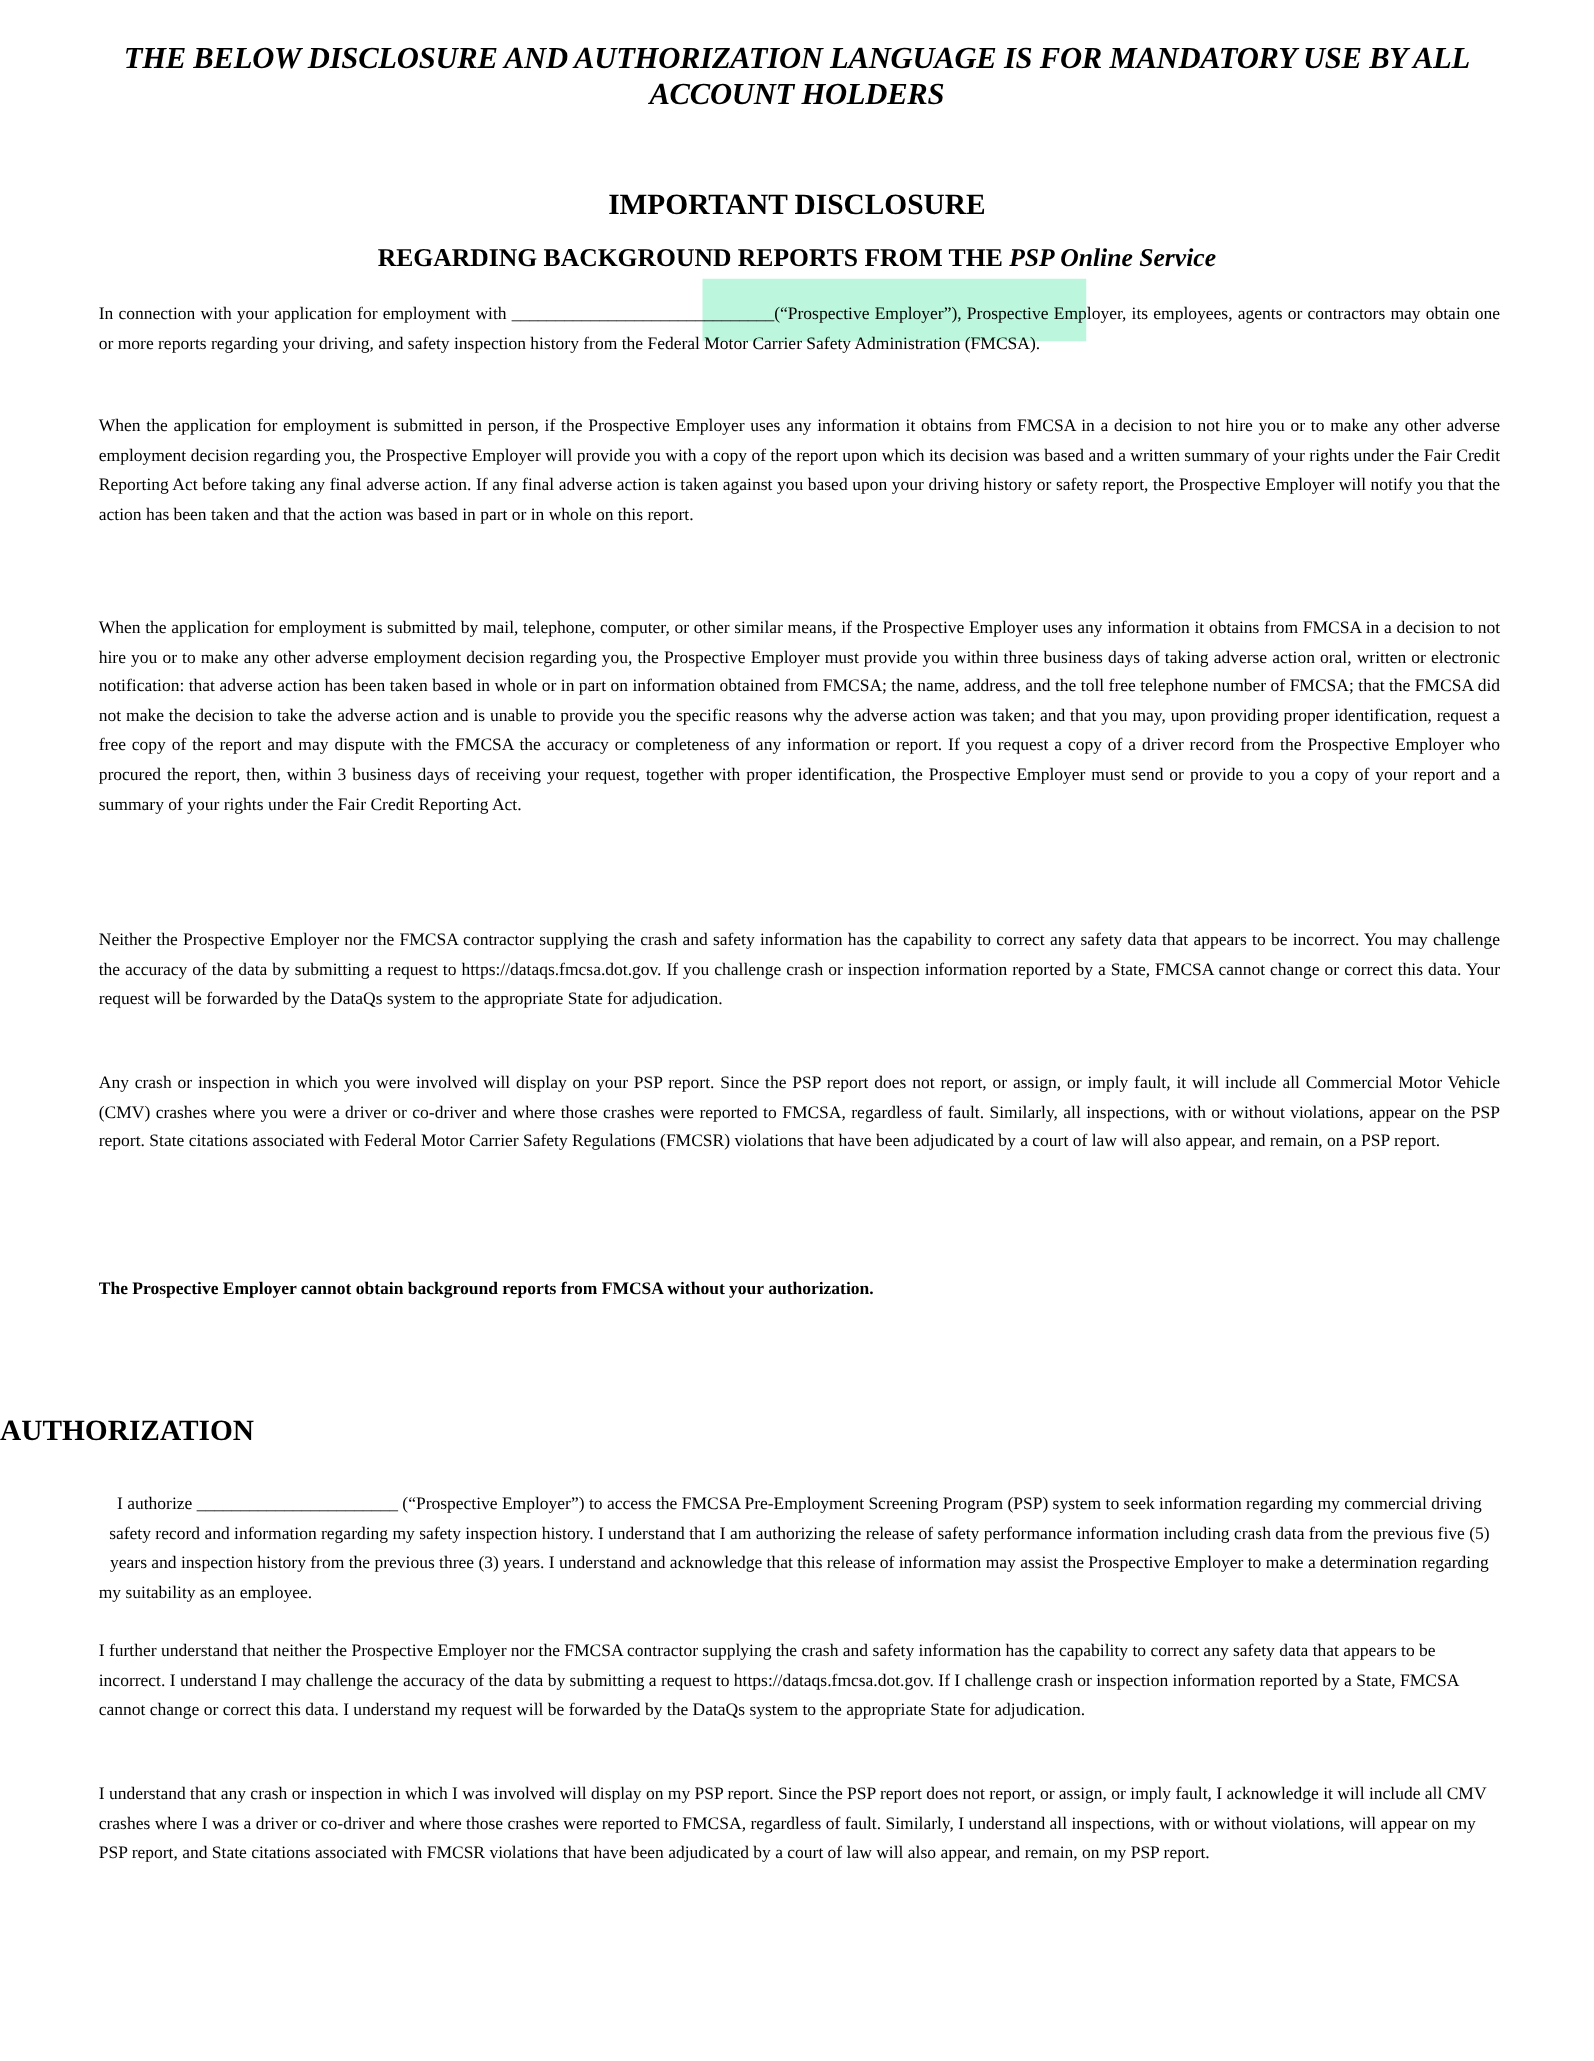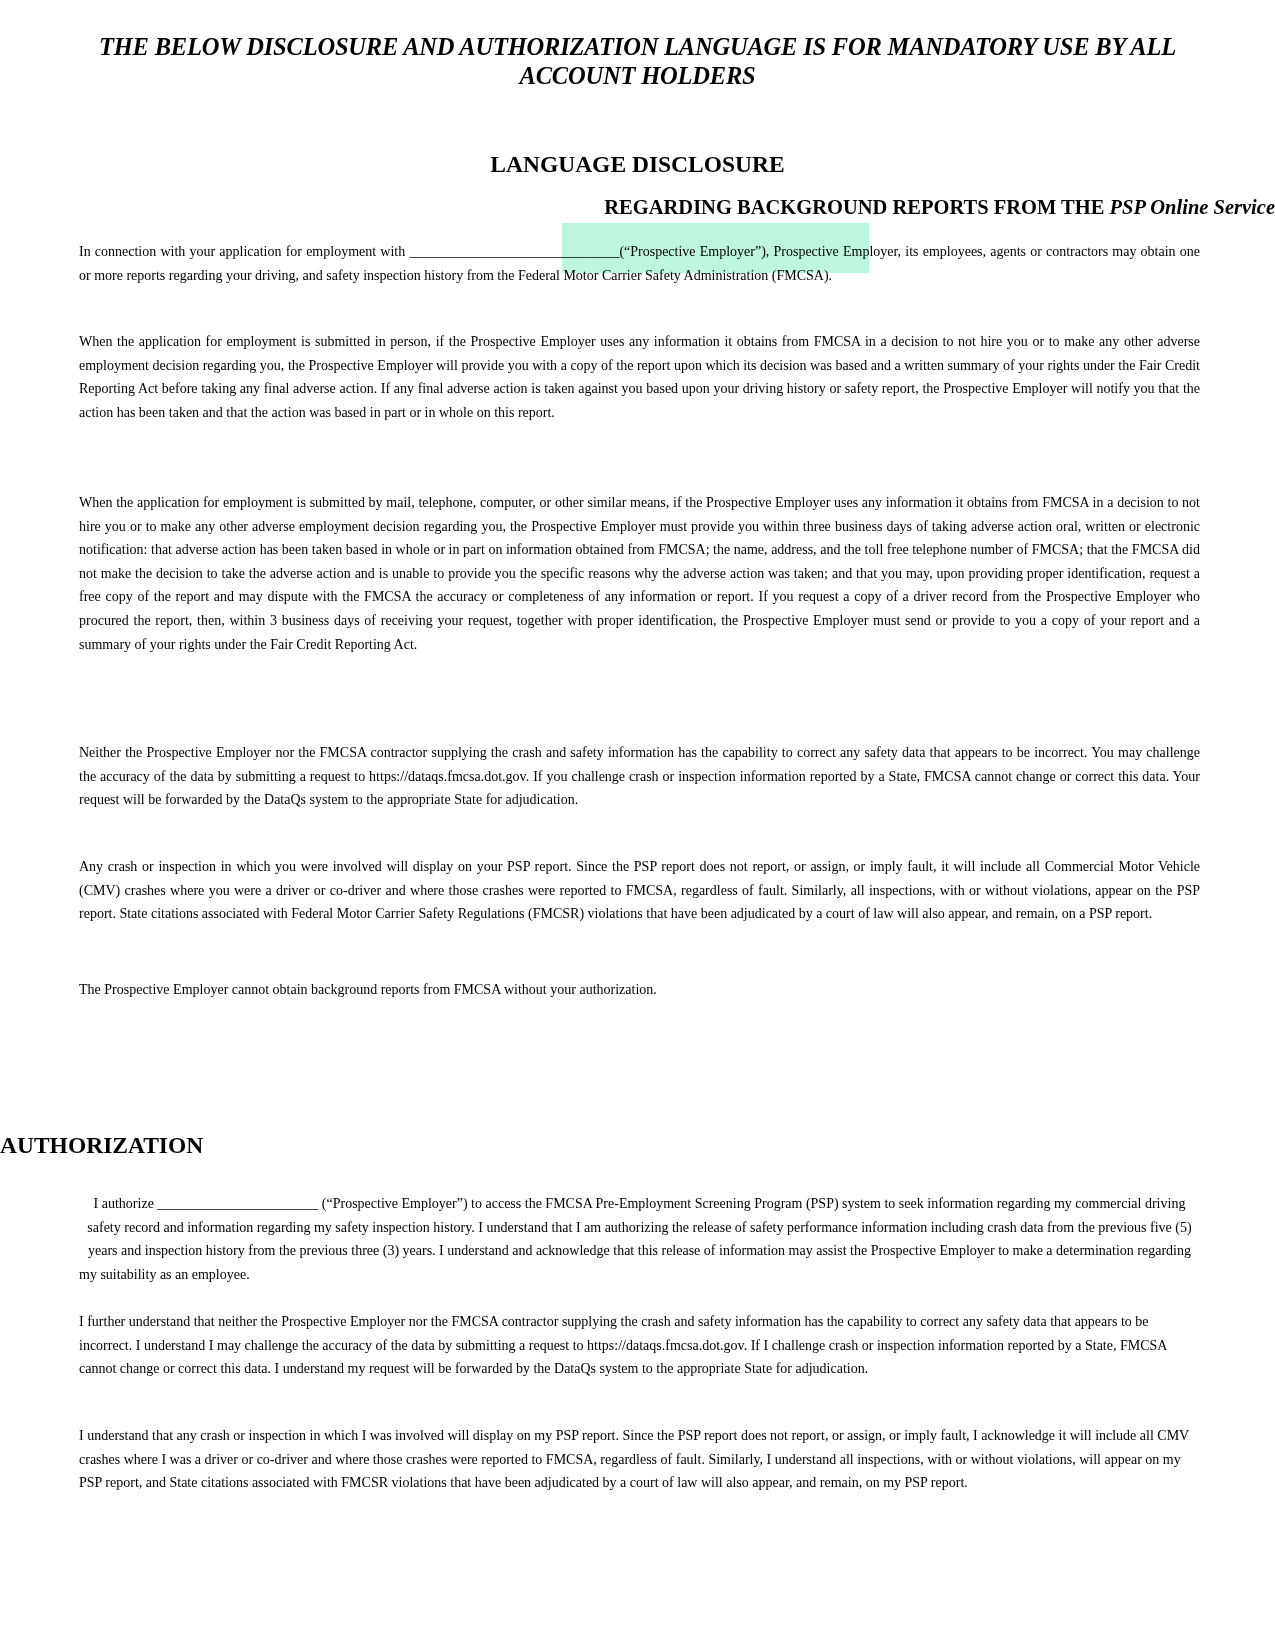--- a/index.html
+++ b/index.html
@@ -39,21 +39,21 @@
       top: 150px;
       text-align: center;
       font-weight: bold;
       font-size: 23.5px;
       line-height: 28px;
     }
     .h2 {
       position: absolute;
       left: 0; width: 1275px;
       top: 194px;
-      text-align: right;
+      text-align: center;
       font-weight: bold;
       font-size: 20.5px;
       line-height: 26px;
     }
     .h2 .it { font-style: italic; }
     .h3 {
       position: absolute;
       left: 0; width: 1275px;
       top: 1131px;
       text-align: left;
@@ -89,41 +89,41 @@
       white-space: pre;
     }
   </style>
 </head>
 <body>
 
 <div class="page">
 
   <div class="banner">THE BELOW DISCLOSURE AND AUTHORIZATION LANGUAGE IS FOR MANDATORY USE BY ALL ACCOUNT HOLDERS</div>
 
-  <div class="h1">LANGUAGE DISCLOSURE</div>
+  <div class="h1">IMPORTANT DISCLOSURE</div>
 
   <div class="h2">
     <span>REGARDING BACKGROUND REPORTS FROM THE </span><span class="it">PSP Online Service</span>
   </div>
 
   <input class="fill-field" type="text" value="" style="">
 
   <div class="para" style="top:240px;">
     <span>In connection with your application for employment with </span><span class="blank">______________________________</span><span>(“Prospective Employer”), Prospective Employer, its employees, agents or contractors may obtain one or more reports regarding your driving, and safety inspection history from the Federal Motor Carrier Safety Administration (FMCSA).</span>
   </div>
 
   <div class="para" style="top:330px;">When the application for employment is submitted in person, if the Prospective Employer uses any information it obtains from FMCSA in a decision to not hire you or to make any other adverse employment decision regarding you, the Prospective Employer will provide you with a copy of the report upon which its decision was based and a written summary of your rights under the Fair Credit Reporting Act before taking any final adverse action. If any final adverse action is taken against you based upon your driving history or safety report, the Prospective Employer will notify you that the action has been taken and that the action was based in part or in whole on this report.</div>
 
   <div class="para" style="top:491px;">When the application for employment is submitted by mail, telephone, computer, or other similar means, if the Prospective Employer uses any information it obtains from FMCSA in a decision to not hire you or to make any other adverse employment decision regarding you, the Prospective Employer must provide you within three business days of taking adverse action oral, written or electronic notification: that adverse action has been taken based in whole or in part on information obtained from FMCSA; the name, address, and the toll free telephone number of FMCSA; that the FMCSA did not make the decision to take the adverse action and is unable to provide you the specific reasons why the adverse action was taken; and that you may, upon providing proper identification, request a free copy of the report and may dispute with the FMCSA the accuracy or completeness of any information or report. If you request a copy of a driver record from the Prospective Employer who procured the report, then, within 3 business days of receiving your request, together with proper identification, the Prospective Employer must send or provide to you a copy of your report and a summary of your rights under the Fair Credit Reporting Act.</div>
 
   <div class="para" style="top:741px;">Neither the Prospective Employer nor the FMCSA contractor supplying the crash and safety information has the capability to correct any safety data that appears to be incorrect. You may challenge the accuracy of the data by submitting a request to https://dataqs.fmcsa.dot.gov. If you challenge crash or inspection information reported by a State, FMCSA cannot change or correct this data. Your request will be forwarded by the DataQs system to the appropriate State for adjudication.</div>
 
   <div class="para" style="top:855px;">Any crash or inspection in which you were involved will display on your PSP report. Since the PSP report does not report, or assign, or imply fault, it will include all Commercial Motor Vehicle (CMV) crashes where you were a driver or co-driver and where those crashes were reported to FMCSA, regardless of fault. Similarly, all inspections, with or without violations, appear on the PSP report. State citations associated with Federal Motor Carrier Safety Regulations (FMCSR) violations that have been adjudicated by a court of law will also appear, and remain, on a PSP report.</div>
 
-  <div class="para left" style="top:978px;">The Prospective Employer cannot obtain background reports from FMCSA without your authorization.</div>
+  <div class="para left" style="top:1020px;font-weight:bold;">The Prospective Employer cannot obtain background reports from FMCSA without your authorization.</div>
 
   <div class="h3">AUTHORIZATION</div>
 
 
   <div class="para left" style="top:1192px;text-align:center;">
     <span>I authorize </span><span class="blank">_______________________</span><span> (“Prospective Employer”) to access the FMCSA Pre-Employment Screening Program (PSP) system to seek information regarding my commercial driving safety record and information regarding my safety inspection history. I understand that I am authorizing the release of safety performance information including crash data from the previous five (5) years and inspection history from the previous three (3) years. I understand and acknowledge that this release of information may assist the Prospective Employer to make a determination regarding my suitability as an employee.</span>
   </div>
 
   <div class="para left" style="top:1310px;">I further understand that neither the Prospective Employer nor the FMCSA contractor supplying the crash and safety information has the capability to correct any safety data that appears to be incorrect. I understand I may challenge the accuracy of the data by submitting a request to https://dataqs.fmcsa.dot.gov. If I challenge crash or inspection information reported by a State, FMCSA cannot change or correct this data. I understand my request will be forwarded by the DataQs system to the appropriate State for adjudication.</div>
 

